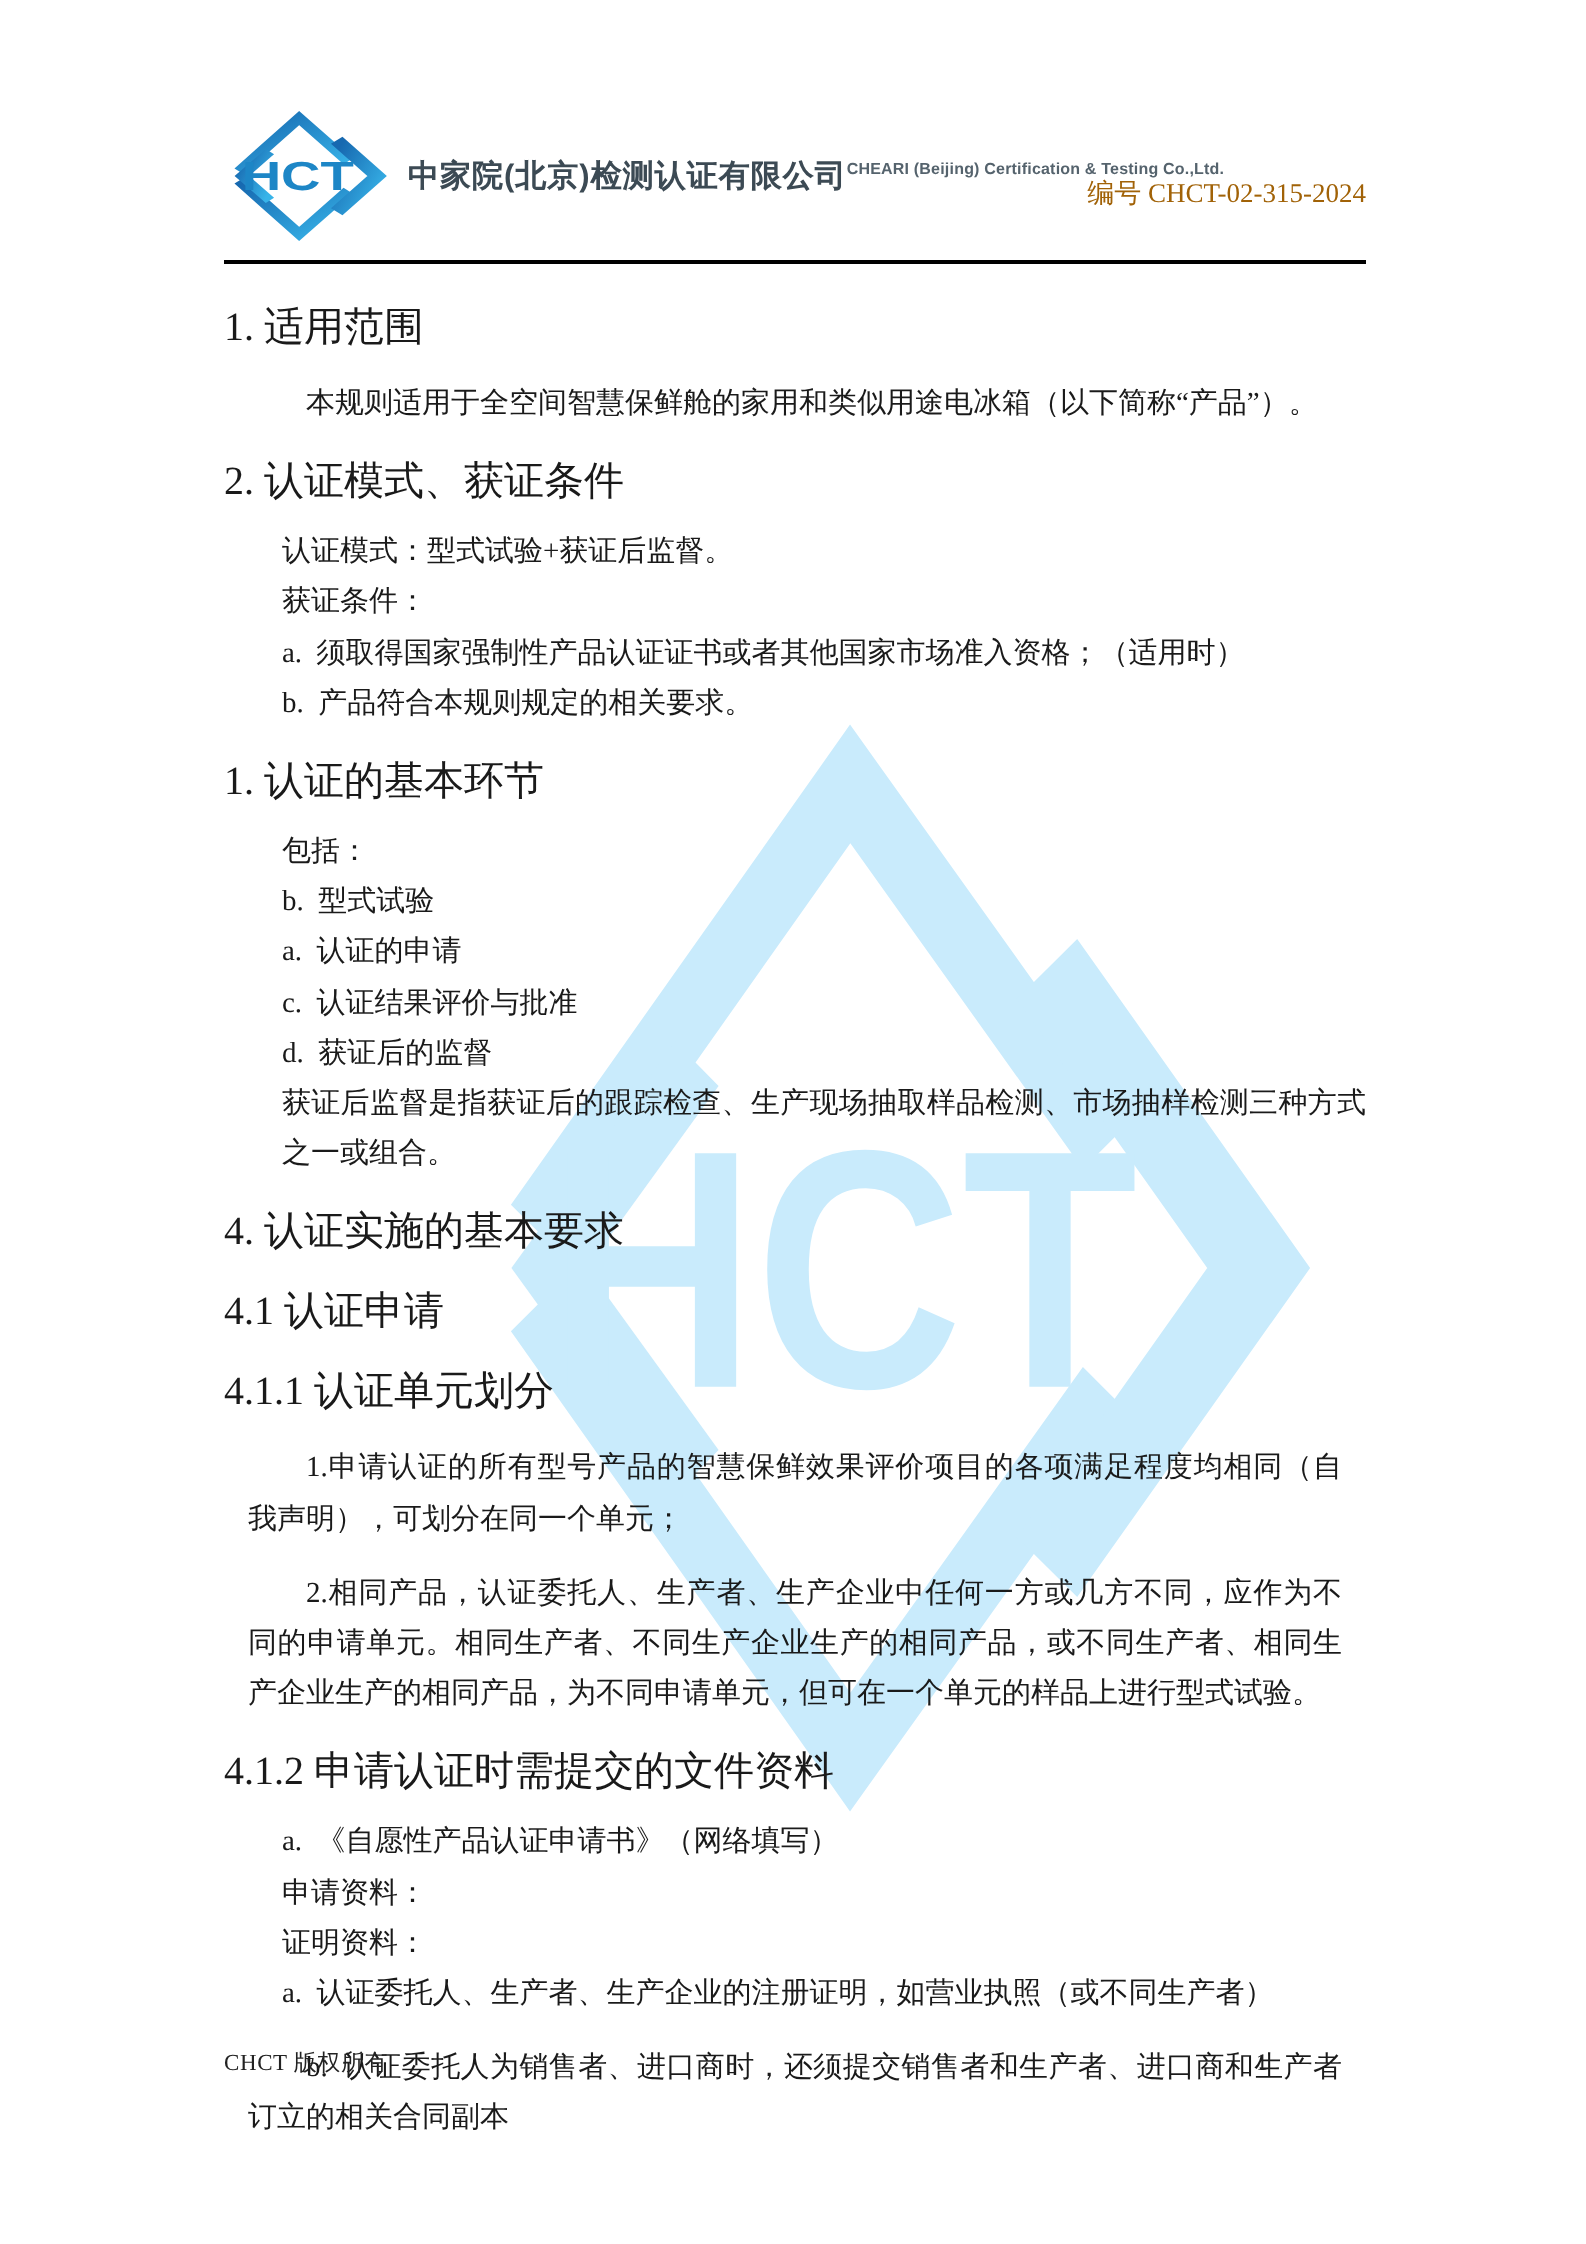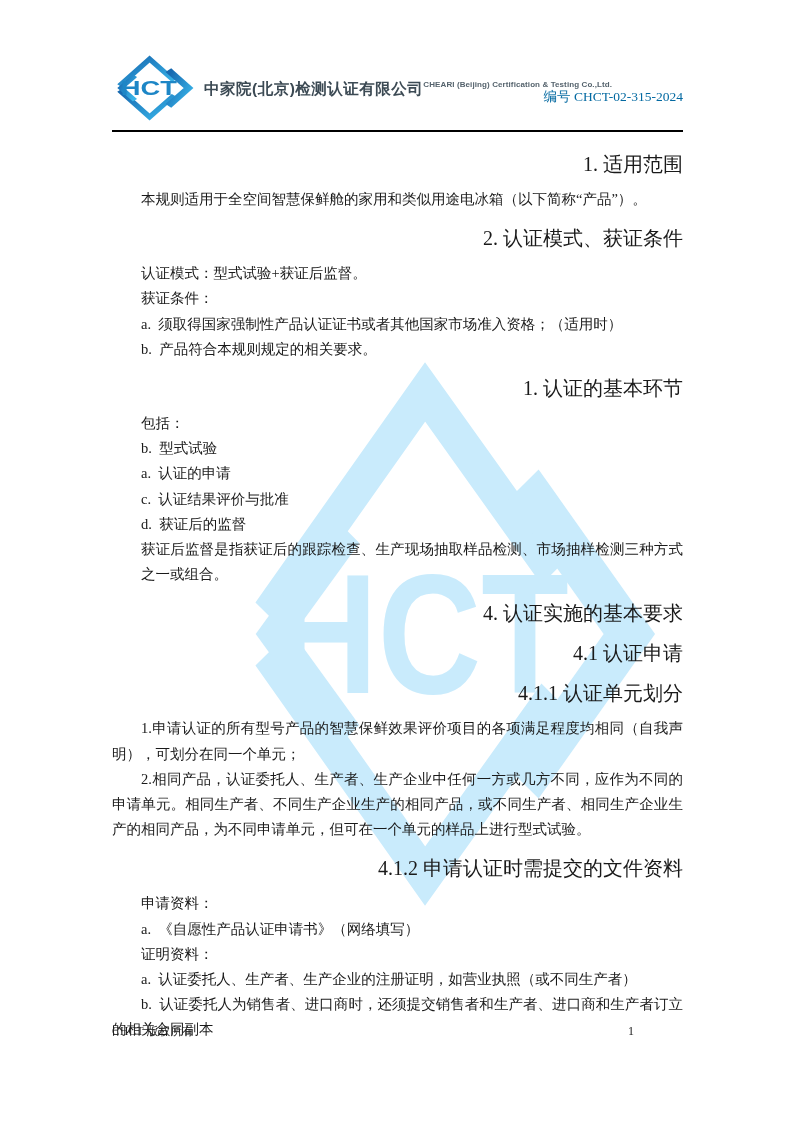--- a/index.html
+++ b/index.html
@@ -31,37 +31,37 @@
   .company-cn{
     font-family:"Liberation Sans","DejaVu Sans",sans-serif;
     font-size:15.5px;font-weight:700;color:#3c4a54;letter-spacing:.5px;line-height:19px;
   }
   .company-en{
     font-family:"Liberation Sans","DejaVu Sans",sans-serif;
     font-size:8px;font-weight:700;color:#55636d;letter-spacing:.1px;line-height:11px;
   }
   .doc-meta{
     position:absolute;right:110px;top:88px;
-    text-align:right;font-size:13.5px;line-height:17px;color:#0369a1;
+    text-align:right;font-size:13.5px;line-height:17px;color:#a16207;
   }
   .header-rule{
     position:absolute;left:112px;right:110px;top:130px;
     border:0;border-top:2px solid #000;height:0;margin:0;
   }
   
   .doc-body{
     position:absolute;left:112px;right:110px;top:138px;z-index:1;
     text-align:justify;
   }
   .blk{white-space:pre-wrap;}
   .h1,.h2,.h3{
     font-size:20px;line-height:27px;font-weight:400;
-    margin:13px 0 9px 0;text-align:right;white-space:normal;
+    margin:13px 0 9px 0;text-align:left;white-space:normal;
   }
-  .p-indent{font-size:14.5px;line-height:25.2px;margin:0;text-indent:29px;}
+  .p-indent{font-size:14.5px;line-height:25.2px;margin:12px;text-indent:29px;}
   .p-block {font-size:14.5px;line-height:25.2px;margin:0 0 0 29px;}
   .p-list  {font-size:14.5px;line-height:25.2px;margin:0 0 0 29px;font-family:Liberation Serif, serif;}
   
   .footer{position:absolute;left:0;top:1024px;width:100%;height:20px;z-index:2;}
   .copyright{
     position:absolute;left:112px;top:0;
     font-size:11.5px;color:#222;letter-spacing:.3px;
   }
   .page-number{position:absolute;left:628px;top:0;font-size:12px;color:#222;}
 </style>
@@ -122,22 +122,22 @@
       <div class="blk p-list">a.  认证的申请</div>
       <div class="blk p-list">c.  认证结果评价与批准</div>
       <div class="blk p-list">d.  获证后的监督</div>
       <div class="blk p-block">获证后监督是指获证后的跟踪检查、生产现场抽取样品检测、市场抽样检测三种方式之一或组合。</div>
       <div class="blk h1">4. 认证实施的基本要求</div>
       <div class="blk h2">4.1 认证申请</div>
       <div class="blk h3">4.1.1 认证单元划分</div>
       <div class="blk p-indent">1.申请认证的所有型号产品的智慧保鲜效果评价项目的各项满足程度均相同（自我声明），可划分在同一个单元；</div>
       <div class="blk p-indent">2.相同产品，认证委托人、生产者、生产企业中任何一方或几方不同，应作为不同的申请单元。相同生产者、不同生产企业生产的相同产品，或不同生产者、相同生产企业生产的相同产品，为不同申请单元，但可在一个单元的样品上进行型式试验。</div>
       <div class="blk h3">4.1.2 申请认证时需提交的文件资料</div>
+      <div class="blk p-list">a.  《自愿性产品认证申请书》（网络填写）</div>
       <div class="blk p-list">申请资料：</div>
-      <div class="blk p-list">a.  《自愿性产品认证申请书》（网络填写）</div>
       <div class="blk p-list">证明资料：</div>
       <div class="blk p-list">a.  认证委托人、生产者、生产企业的注册证明，如营业执照（或不同生产者）</div>
       <div class="blk p-indent">b.  认证委托人为销售者、进口商时，还须提交销售者和生产者、进口商和生产者订立的相关合同副本</div>
     </main>
 
   <footer class="footer">
     <span class="copyright">CHCT 版权所有</span>
     <span class="page-number">1</span>
   </footer>
 

